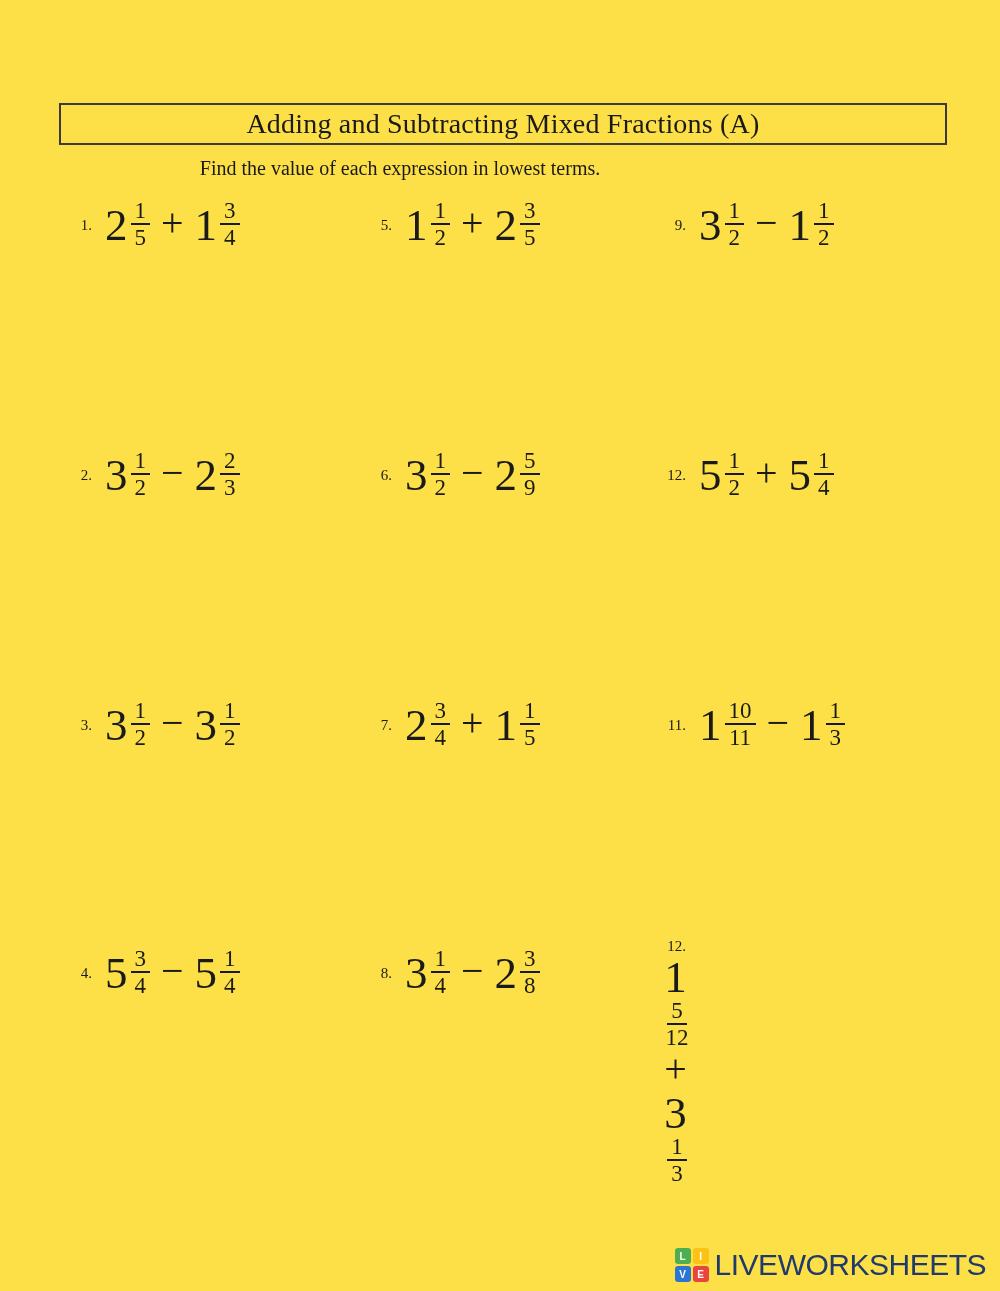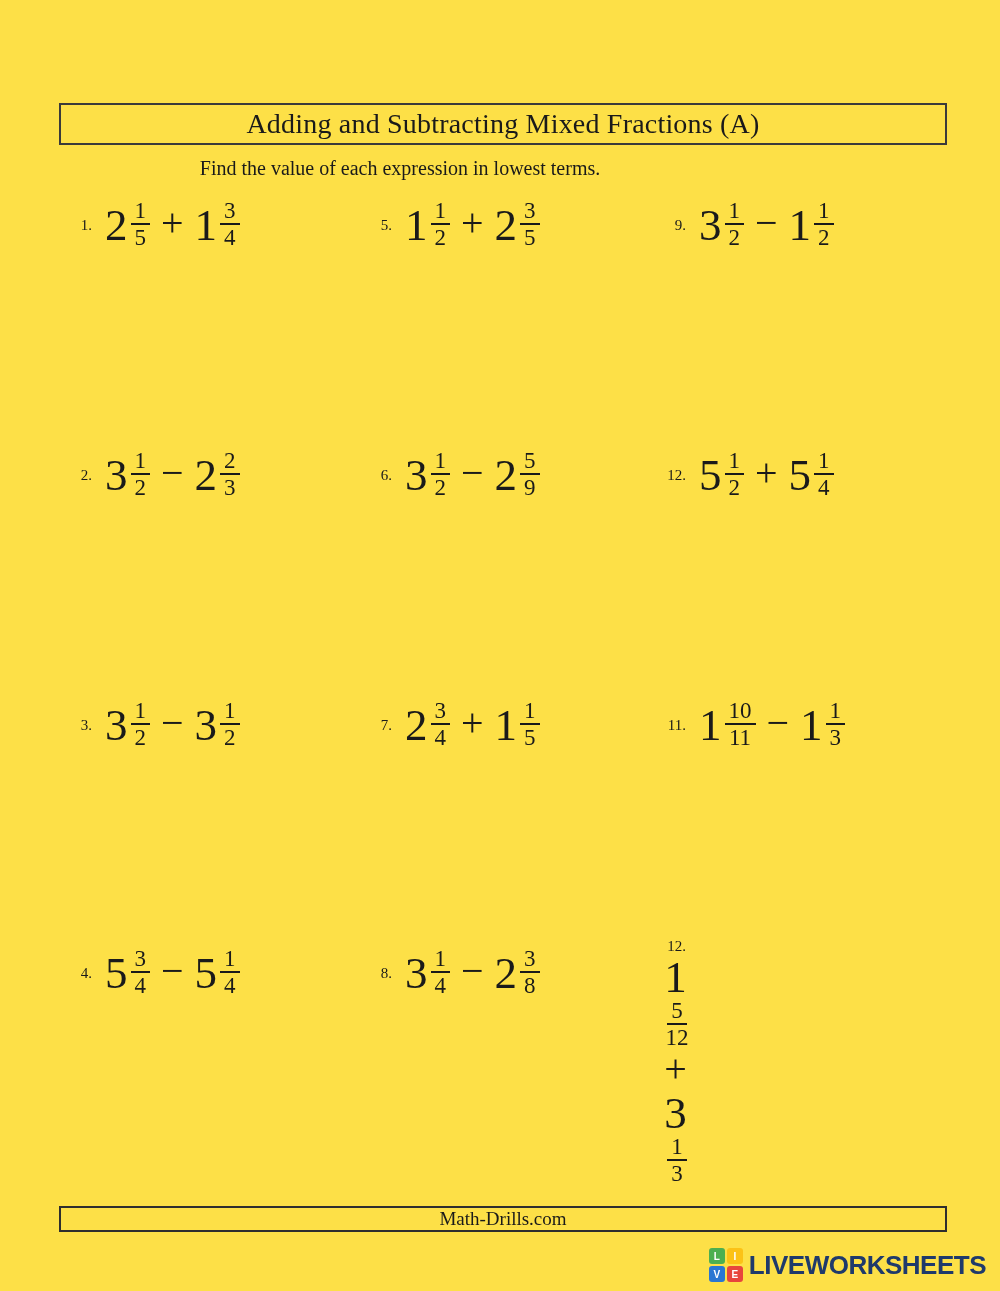--- a/index.html
+++ b/index.html
@@ -94,22 +94,22 @@
     color: #ffffff;
     font-family: "Liberation Sans", sans-serif;
     font-weight: bold;
     font-size: 10px;
     display: flex;
     align-items: center;
     justify-content: center;
   }
   .wordmark {
     font-family: "Liberation Sans", sans-serif;
-    font-weight: 700;
-    font-size: 26px;
+    font-weight: 400;
+    font-size: 30px;
     letter-spacing: -0.5px;
   }
 </style>
 </head>
 <body>
 
 <div class="page">
 
   <div class="title-box">
     <span>Adding and Subtracting Mixed Fractions (A)</span>
@@ -281,23 +281,20 @@
         </span>
         <span class="op">+</span>
         <span class="whole">3</span>
         <span class="frac">
           <span class="fnum">1</span>
           <span class="fden">3</span>
         </span>
       </div>
     </div>
 
-  <div class="footer-box">
-    <span>Math-Drills.com</span>
-  </div>
 
   <div class="brand">
     <div class="tiles" id="tiles">
         <span class="tile" style="background: rgb(76, 175, 80);">L</span>
         <span class="tile" style="background: rgb(252, 194, 22);">I</span>
         <span class="tile" style="background: rgb(42, 118, 210);">V</span>
         <span class="tile" style="background: rgb(232, 69, 60);">E</span>
       </div>
     <span class="wordmark" style="color: rgb(31, 58, 107);">LIVEWORKSHEETS</span>
   </div>

